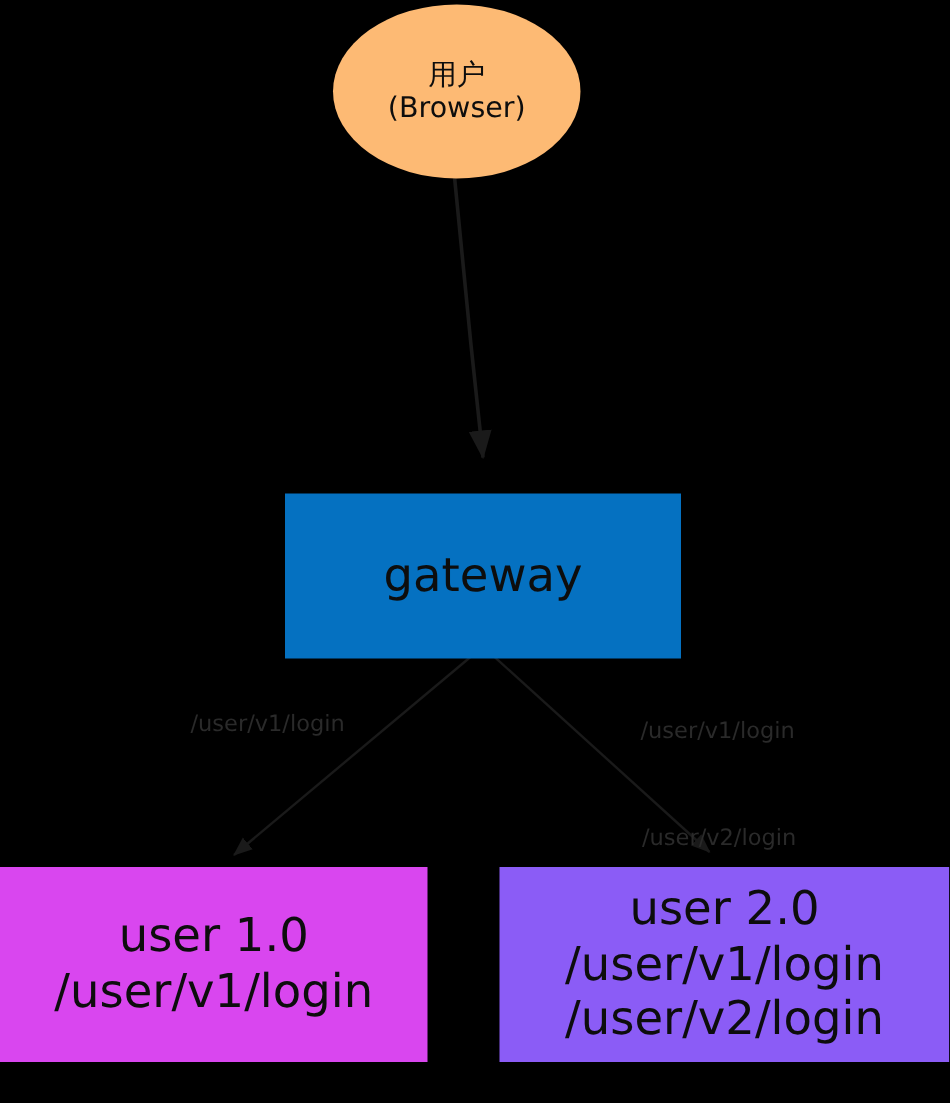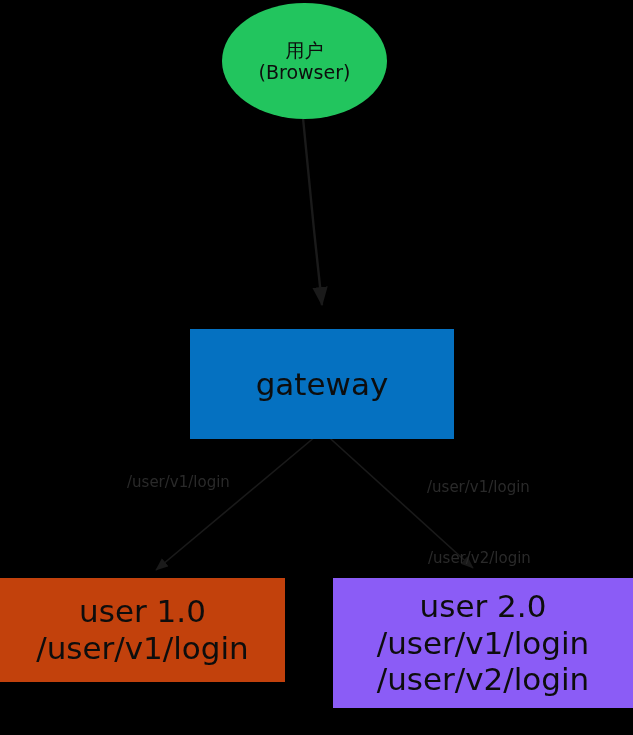--- a/index.html
+++ b/index.html
@@ -32,37 +32,37 @@
     text-align: center;
     color: #0d0d0d;
     line-height: 1.18;
   }
   .node-browser {
     left: 222px;
     top: 3px;
     width: 165px;
     height: 116px;
     border-radius: 50% / 50%;
-    background: #22c55e;
+    background: #fdba74;
     font-size: 19px;
   }
   .node-gateway {
     left: 190px;
     top: 329px;
     width: 264px;
     height: 110px;
     background: #0571c1;
     font-size: 31px;
   }
   .node-user1 {
     left: 0px;
     top: 578px;
     width: 285px;
-    height: 104px;
-    background: #c2410c;
+    height: 130px;
+    background: #d946ef;
     font-size: 31px;
   }
   .node-user2 {
     left: 333px;
     top: 578px;
     width: 300px;
     height: 130px;
     background: #8b5cf6;
     font-size: 31px;
   }

